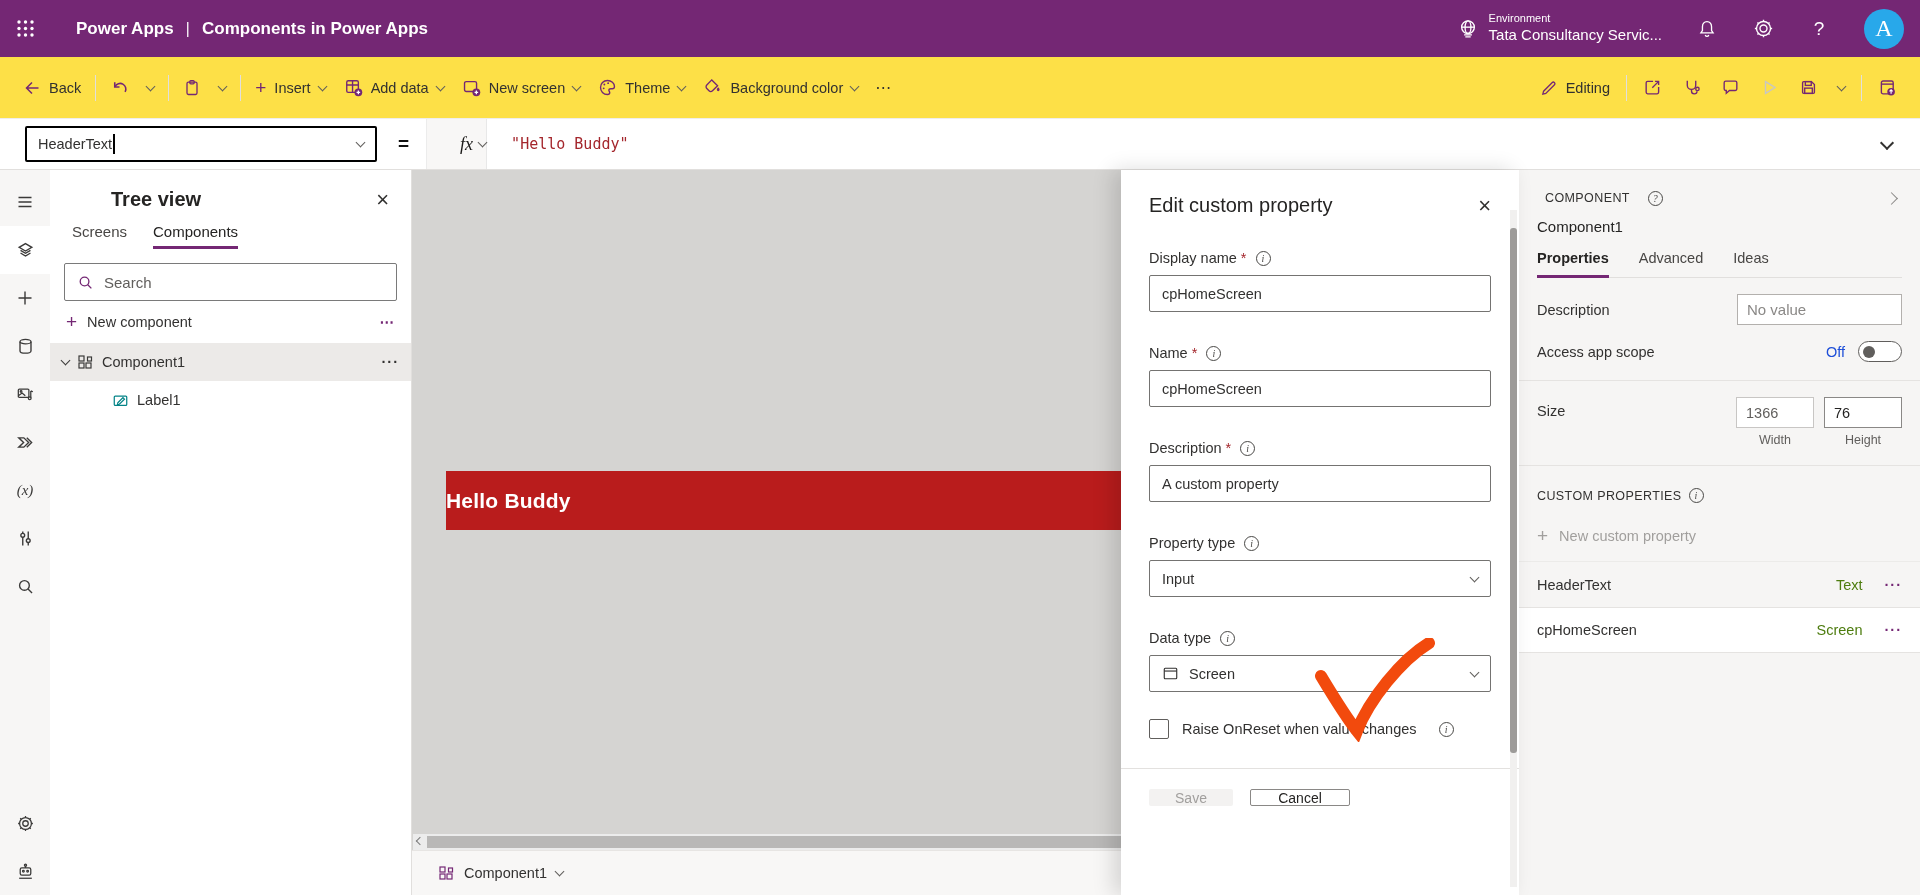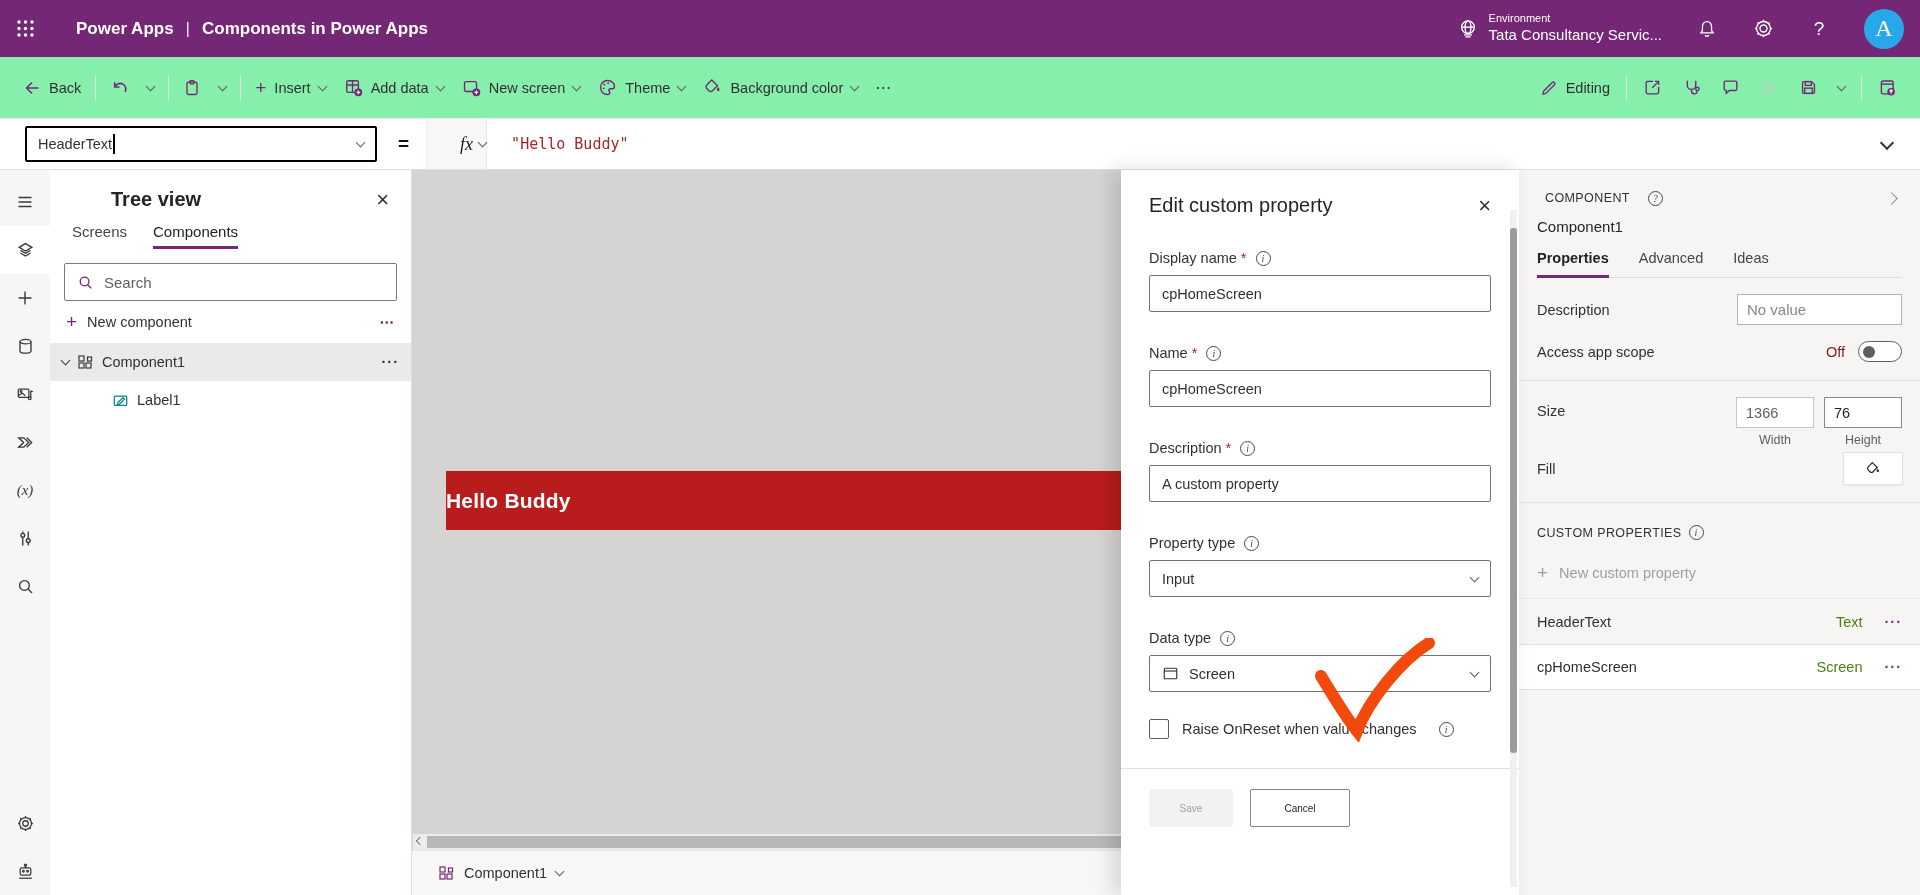--- a/index.html
+++ b/index.html
@@ -14,21 +14,21 @@
   .header-right { margin-left:auto; display:flex; align-items:center; gap:34px; padding-right:16px; }
   .env { display:flex; align-items:center; gap:10px; }
   .env-text { display:flex; flex-direction:column; line-height:1.25; }
   .env-label { font-size:11px; }
   .env-value { font-size:15px; }
   .hicon { display:flex; align-items:center; justify-content:center; width:22px; height:22px; }
   .help-glyph { font-size:19px; color:#fff; }
   .avatar { width:40px; height:40px; border-radius:50%; background:#28a8ea; display:flex; align-items:center; justify-content:center; font-family:"Liberation Serif",serif; font-size:24px; color:#fff; }
 
   
-  .toolbar { position:absolute; top:57px; left:0; right:0; height:61px; background:#86efac; display:flex; align-items:center; padding:4px 14px; }
+  .toolbar { position:absolute; top:57px; left:0; right:0; height:61px; background:#fde047; display:flex; align-items:center; padding:4px 14px; }
   .tb-item { display:flex; align-items:center; gap:8px; font-size:14.5px; color:#323130; padding:0 9px; cursor:pointer; white-space:nowrap; }
   .tb-sep { width:1px; height:26px; background:#e1dfdd; margin:0 5px; }
   .chev { display:inline-block; width:7px; height:7px; border-right:1.6px solid #605e5c; border-bottom:1.6px solid #605e5c; transform:rotate(45deg); margin-top:-3px; }
   .chev.big { width:10px; height:10px; border-width:2px; border-color:#323130; }
   .chev.right { transform:rotate(-45deg); border-color:#8a8886; width:9px; height:9px; border-width:1.8px; }
   .tb-right { margin-left:auto; display:flex; align-items:center; gap:2px; }
   .tb-ellipsis { color:#323130; font-size:16px; letter-spacing:1px; padding:0 8px; cursor:pointer; }
 
   
   .formula-bar { position:absolute; top:118px; left:0; right:0; height:52px; background:#fff; border-top:1px solid #efeeed; border-bottom:1px solid #e1dfdd; display:flex; align-items:center; }
@@ -93,41 +93,41 @@
   .dlg-body { padding:0 28px; }
   .fld-label { margin-top:33px; display:flex; align-items:center; font-size:14.5px; color:#323130; font-weight:400; }
   .req { color:#a4262c; margin-left:4px; }
   .info { width:15px; height:15px; border:1px solid #494846; border-radius:50%; display:inline-flex; align-items:center; justify-content:center; font-size:10px; color:#494846; margin-left:9px; font-family:"Liberation Serif",serif; font-style:italic; flex:none; }
   .tb-input { margin-top:9px; height:37px; border:1px solid #747371; border-radius:2px; display:flex; align-items:center; padding:0 12px; font-size:14.5px; color:#323130; background:#fff; cursor:text; }
   .dd { cursor:pointer; gap:10px; }
   .dd .chev { margin-left:auto; }
   .cb-row { margin-top:27px; display:flex; align-items:center; gap:13px; font-size:14.5px; color:#323130; }
   .checkbox { width:20px; height:20px; border:1px solid #605e5c; border-radius:2px; background:#fff; cursor:pointer; flex:none; }
   .dlg-footer { margin-top:29px; border-top:1px solid #e3e1df; padding:20px 28px; display:flex; gap:17px; }
-  .btn { height:38px; display:flex; align-items:center; justify-content:center; font-size:10px; border-radius:2px; cursor:pointer; }
+  .btn { height:17px; display:flex; align-items:center; justify-content:center; font-size:14px; border-radius:2px; cursor:pointer; }
   .btn-save { width:84px; background:#f3f2f1; color:#a19f9d; }
   .btn-cancel { width:100px; background:#fff; border:1px solid #8a8886; color:#252423; }
   .check-annot { position:absolute; left:186px; top:468px; width:132px; height:104px; z-index:6; pointer-events:none; }
 
   
   .rpanel { width:401px; background:#f6f5f4; font-size:14.5px; position:relative; }
   .rp-head { padding:20px 18px 0 18px; }
   .rp-row1 { display:flex; align-items:center; gap:9px;margin-left:8px; }
   .rp-title { font-size:12.5px; color:#323130; letter-spacing:.4px; }
   .rp-collapse { margin-left:auto; padding-right:6px; cursor:pointer; }
   .rp-name { margin-top:12px; font-size:15px; color:#252423; }
   .rp-tabs { display:flex; gap:30px; margin-top:15px; border-bottom:1px solid #e1dfdd; }
   .rp-tab { padding-bottom:9px; color:#484644; cursor:pointer; }
   .rp-tab.active { color:#252423; font-weight:700; border-bottom:3px solid #742774; margin-bottom:-1px; }
   .rp-rows { padding:0 18px; }
   .rp-row { display:flex; align-items:center; margin-top:16px; }
   .rp-label { flex:1; color:#323130; }
   .rp-input { width:165px; height:31px; background:#fff; border:1px solid #b3b0ad; display:flex; align-items:center; padding:0 9px; color:#8a8886; font-size:15px; cursor:text; }
   .toggle-wrap { display:flex; align-items:center; gap:13px; }
-  .toggle-state { color:#7f1d1d; }
+  .toggle-state { color:#1d4ed8; }
   .toggle { width:44px; height:21px; border:1px solid #605e5c; border-radius:11px; background:#fff; position:relative; cursor:pointer; }
   .knob { position:absolute; left:4px; top:3.5px; width:12px; height:12px; border-radius:50%; background:#605e5c; }
   .rp-div { border-top:1px solid #e5e3e1; margin-top:18px; }
   .size-group { display:flex; gap:10px;justify-content:center; }
   .size-item { display:flex; flex-direction:column; align-items:center; gap:5px; }
   .size-input { width:78px; height:31px; background:#fff; border:1px solid #c8c6c4; display:flex; align-items:center; padding:0 9px; color:#605e5c; cursor:text; }
   .size-input.dark { border-color:#8a8886; color:#252423; }
   .size-cap { font-size:12.5px; color:#605e5c; }
   .fill-btn { width:58px; height:31px; background:#fff; box-shadow:0 0 0 1px #e3e1df, 0 1px 3px rgba(0,0,0,.1); display:flex; align-items:center; justify-content:center; cursor:pointer; }
   .cp-head { display:flex; align-items:center; margin-top:22px; padding:0 18px; font-size:12.5px; color:#323130; letter-spacing:.4px; }
@@ -527,29 +527,20 @@
             <div class="size-item">
               <div class="size-input">1366</div>
               <span class="size-cap">Width</span>
             </div>
             <div class="size-item">
               <div class="size-input dark">76</div>
               <span class="size-cap">Height</span>
             </div>
           </div>
         </div>
-        <div class="rp-row" style="margin-top:6px;">
-          <span class="rp-label">Fill</span>
-          <div class="fill-btn">
-            <svg width="16" height="16" viewBox="0 0 18 18" fill="none" stroke="#252423" stroke-width="1.3">
-              <path d="M8.3 1.8 L13.8 7.3 L9 12.1 C8.1 13 6.6 13 5.7 12.1 L3.6 10 C2.7 9.1 2.7 7.6 3.6 6.7 Z"></path>
-              <path d="M15.7 10.9 C15.7 11.8 15.1 12.5 14.4 12.5 C13.7 12.5 13.1 11.8 13.1 10.9 C13.1 10.1 14.4 8.7 14.4 8.7 C14.4 8.7 15.7 10.1 15.7 10.9 Z" fill="#252423" stroke="none"></path>
-            </svg>
-          </div>
-        </div>
       </div>
       <div class="rp-div"></div>
       <div class="cp-head">
         <span>CUSTOM PROPERTIES</span>
         <span class="info">i</span>
       </div>
       <div class="cp-new">
         <span class="plus-glyph">+</span>
         <span>New custom property</span>
       </div>

